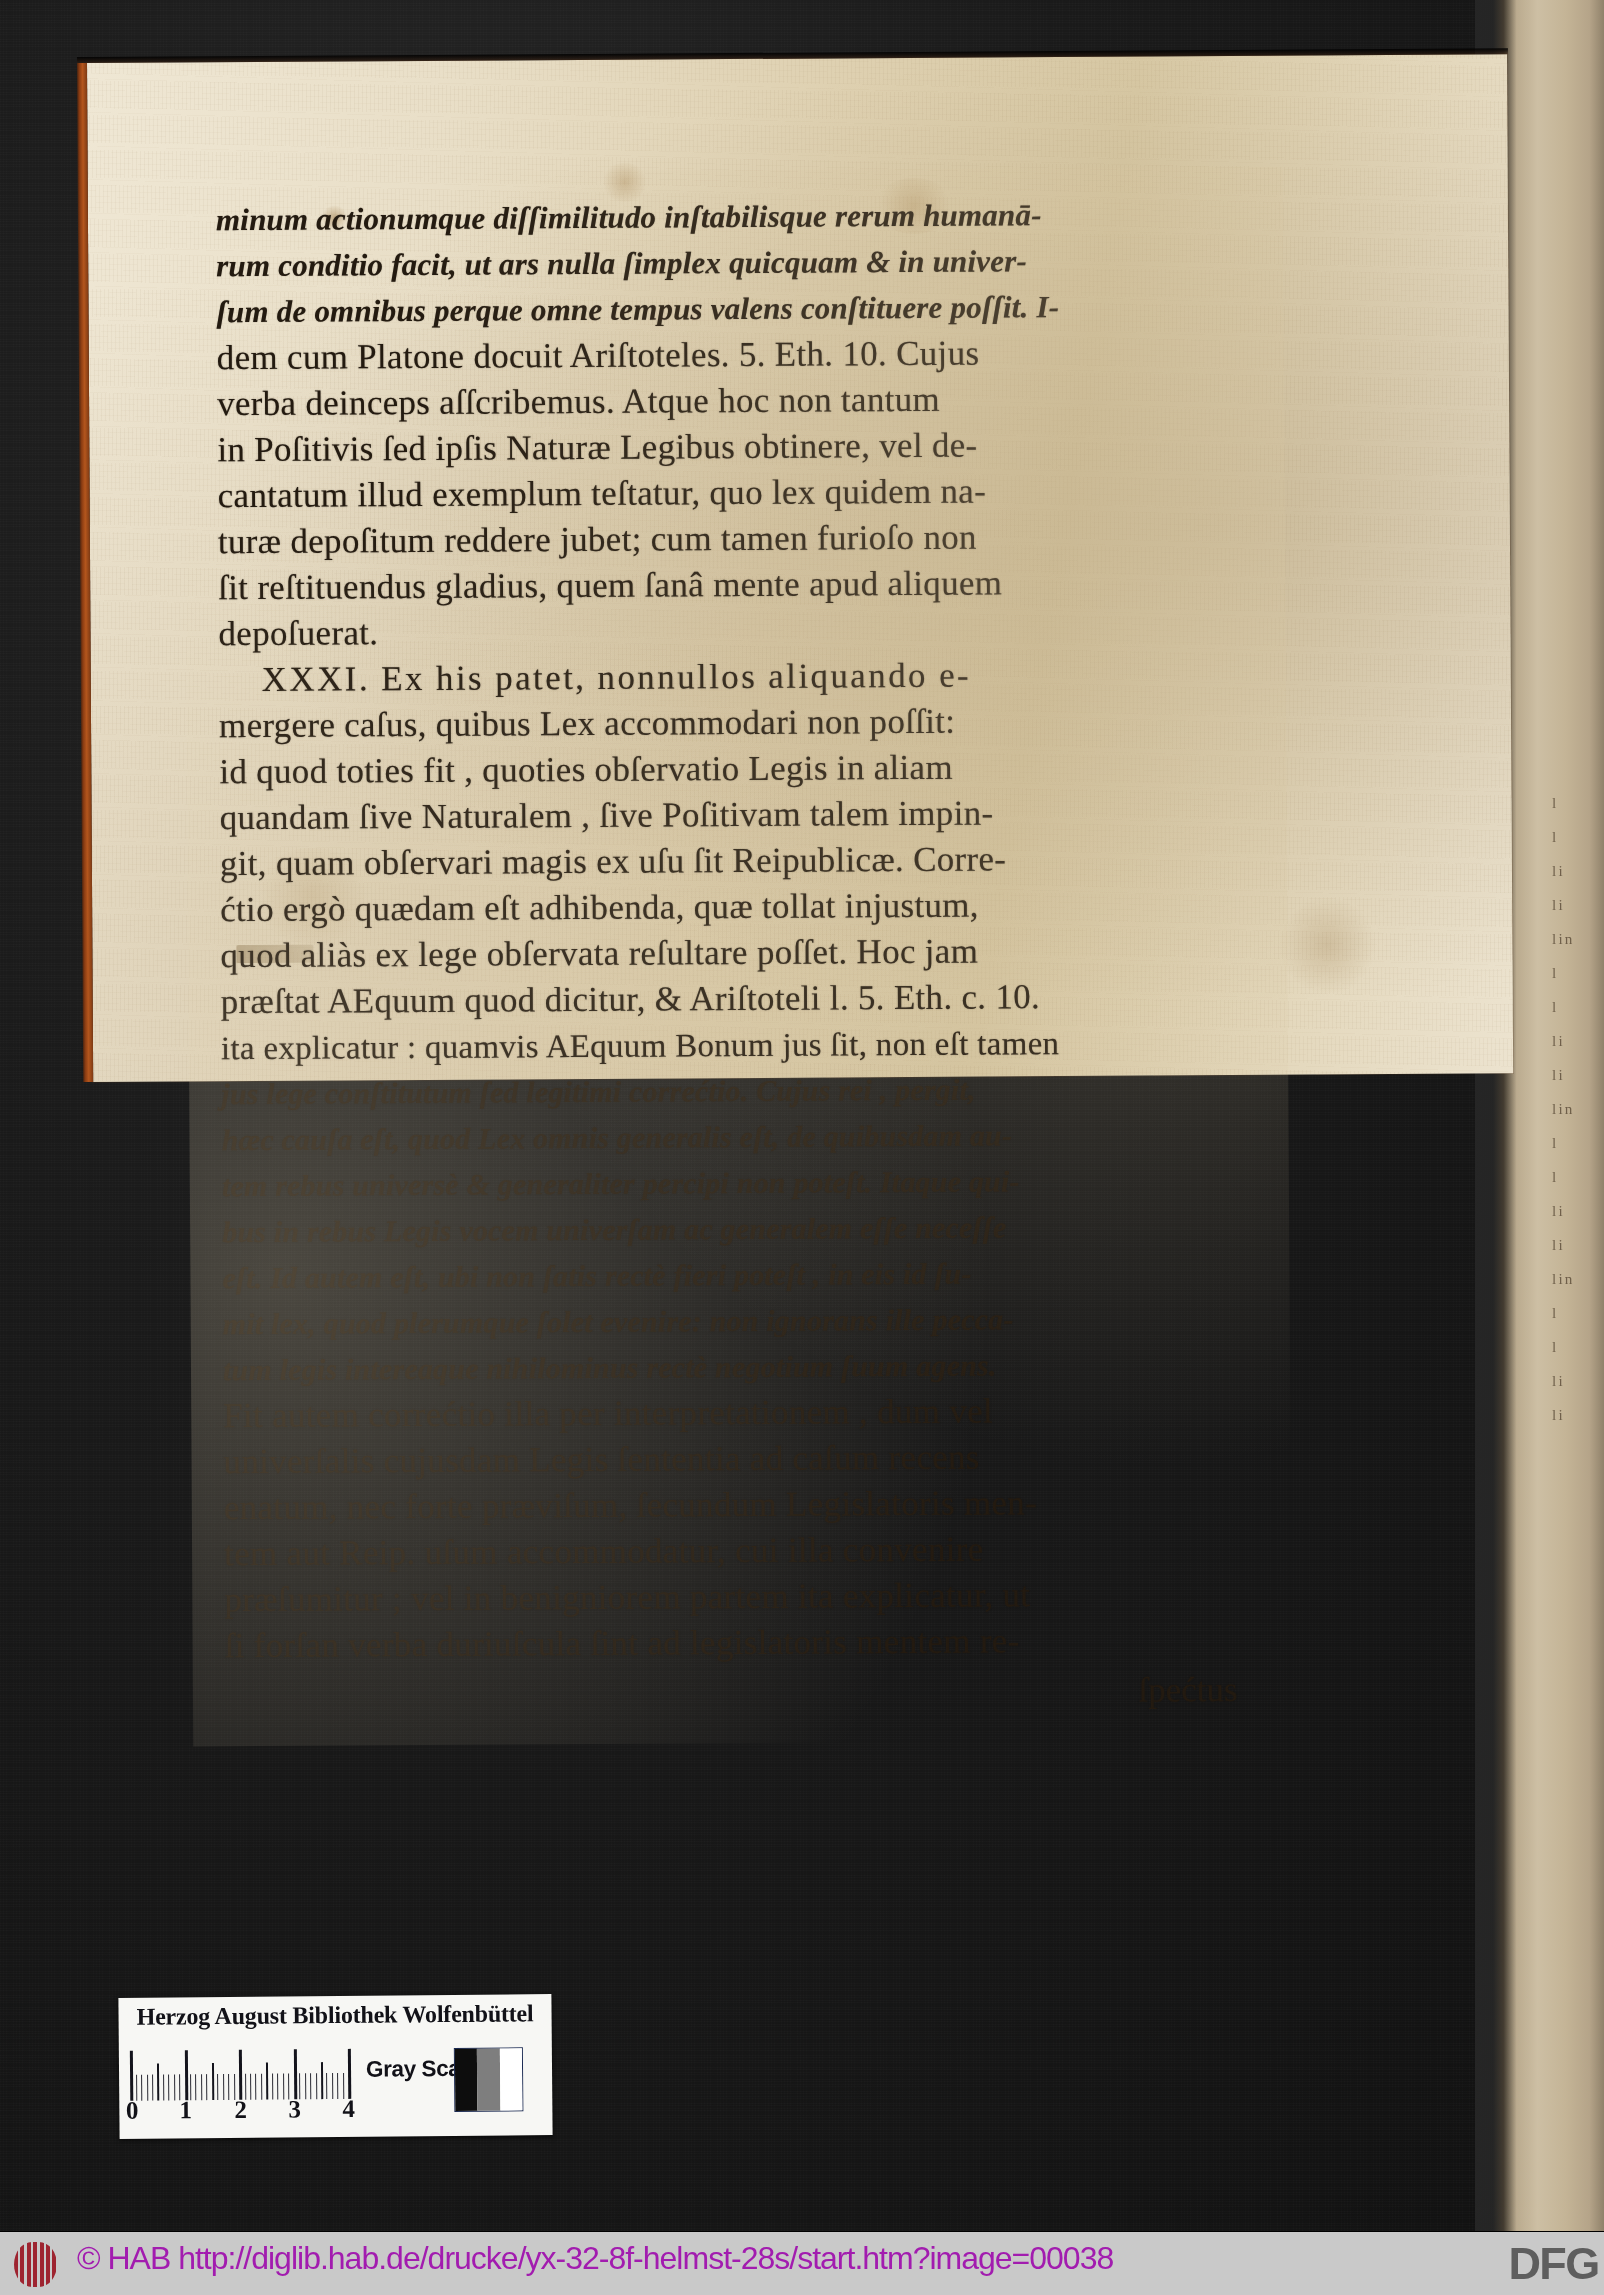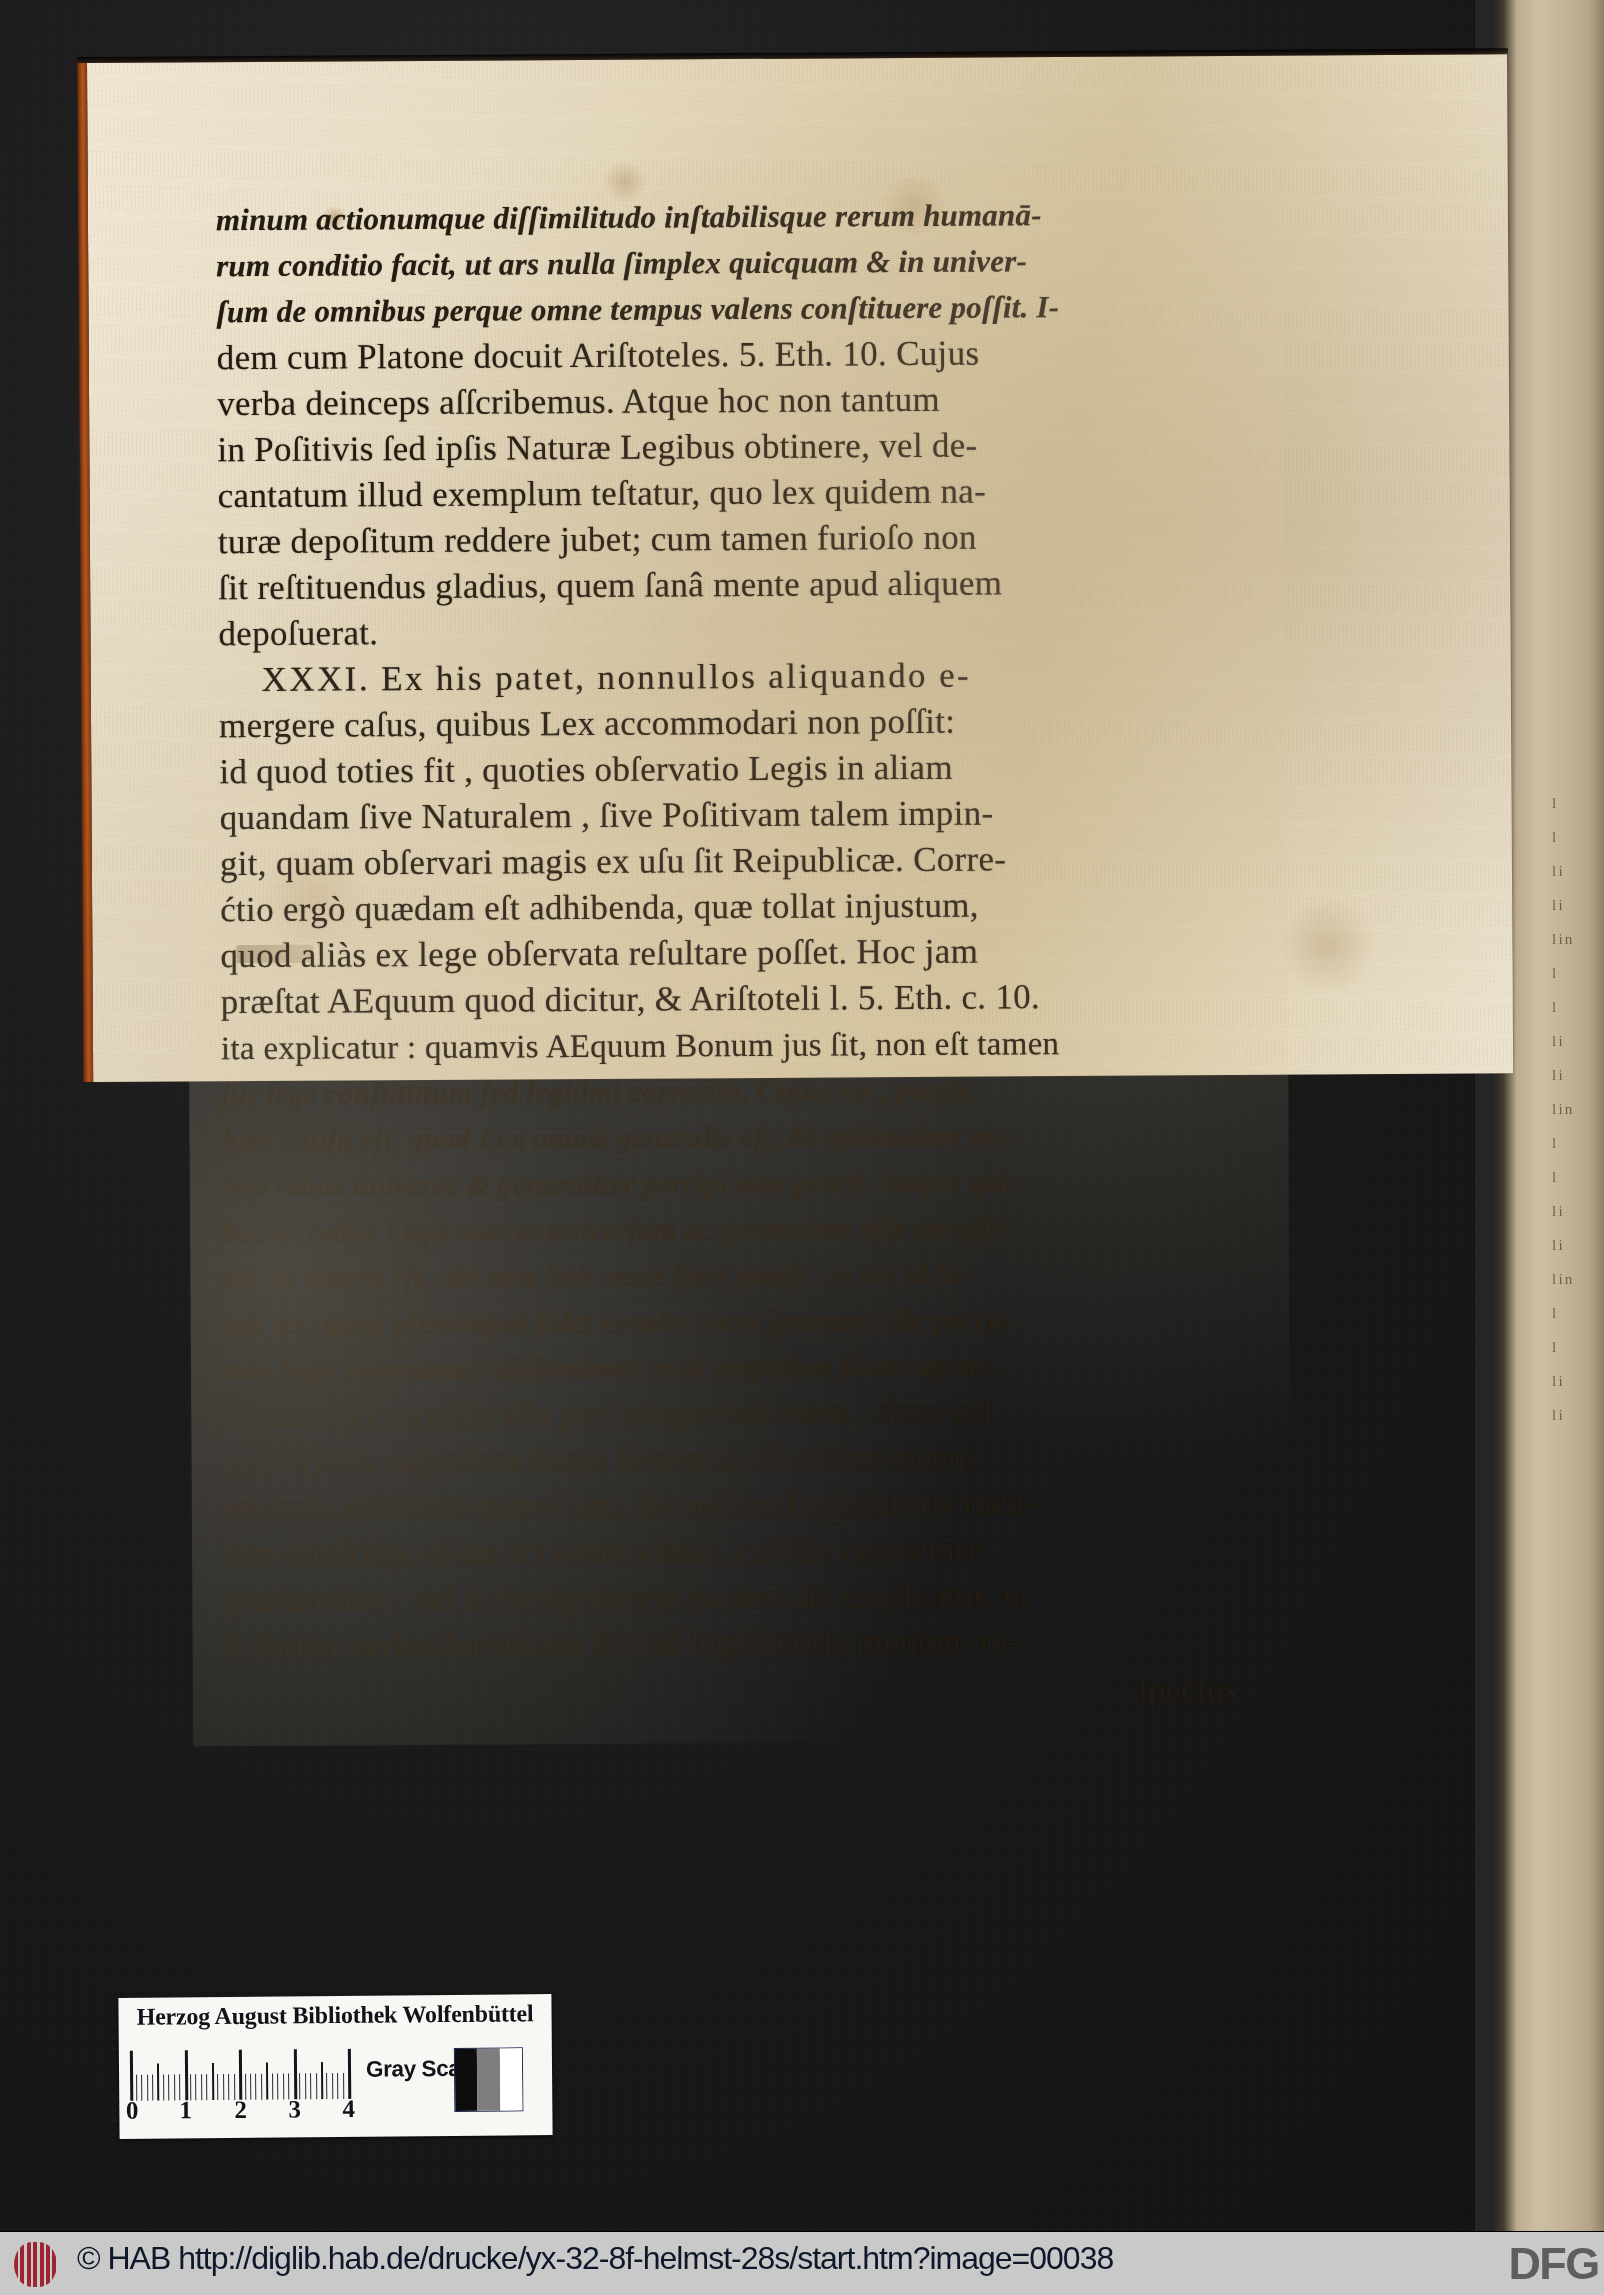--- a/index.html
+++ b/index.html
@@ -238,21 +238,21 @@
       repeating-linear-gradient(90deg,
         #9e2430 0 4px, #c9c9c9 4px 6.4px);
     border-radius: 42% / 50%;
   }
   #footer-text {
     position: absolute;
     left: 77px; top: 0; height: 52px;
     display: flex; align-items: center;
     font-family: "Liberation Sans", sans-serif;
     font-size: 32px;
-    color: #0f172a;
+    color: #a21caf;
     letter-spacing: -1px;
     white-space: nowrap;
   }
   #dfg-logo {
     position: absolute;
     right: 6.4px; top: 6.4px;
     font-family: "Liberation Sans", sans-serif;
     font-weight: 700;
     font-size: 45px;
     letter-spacing: -1.6px;

